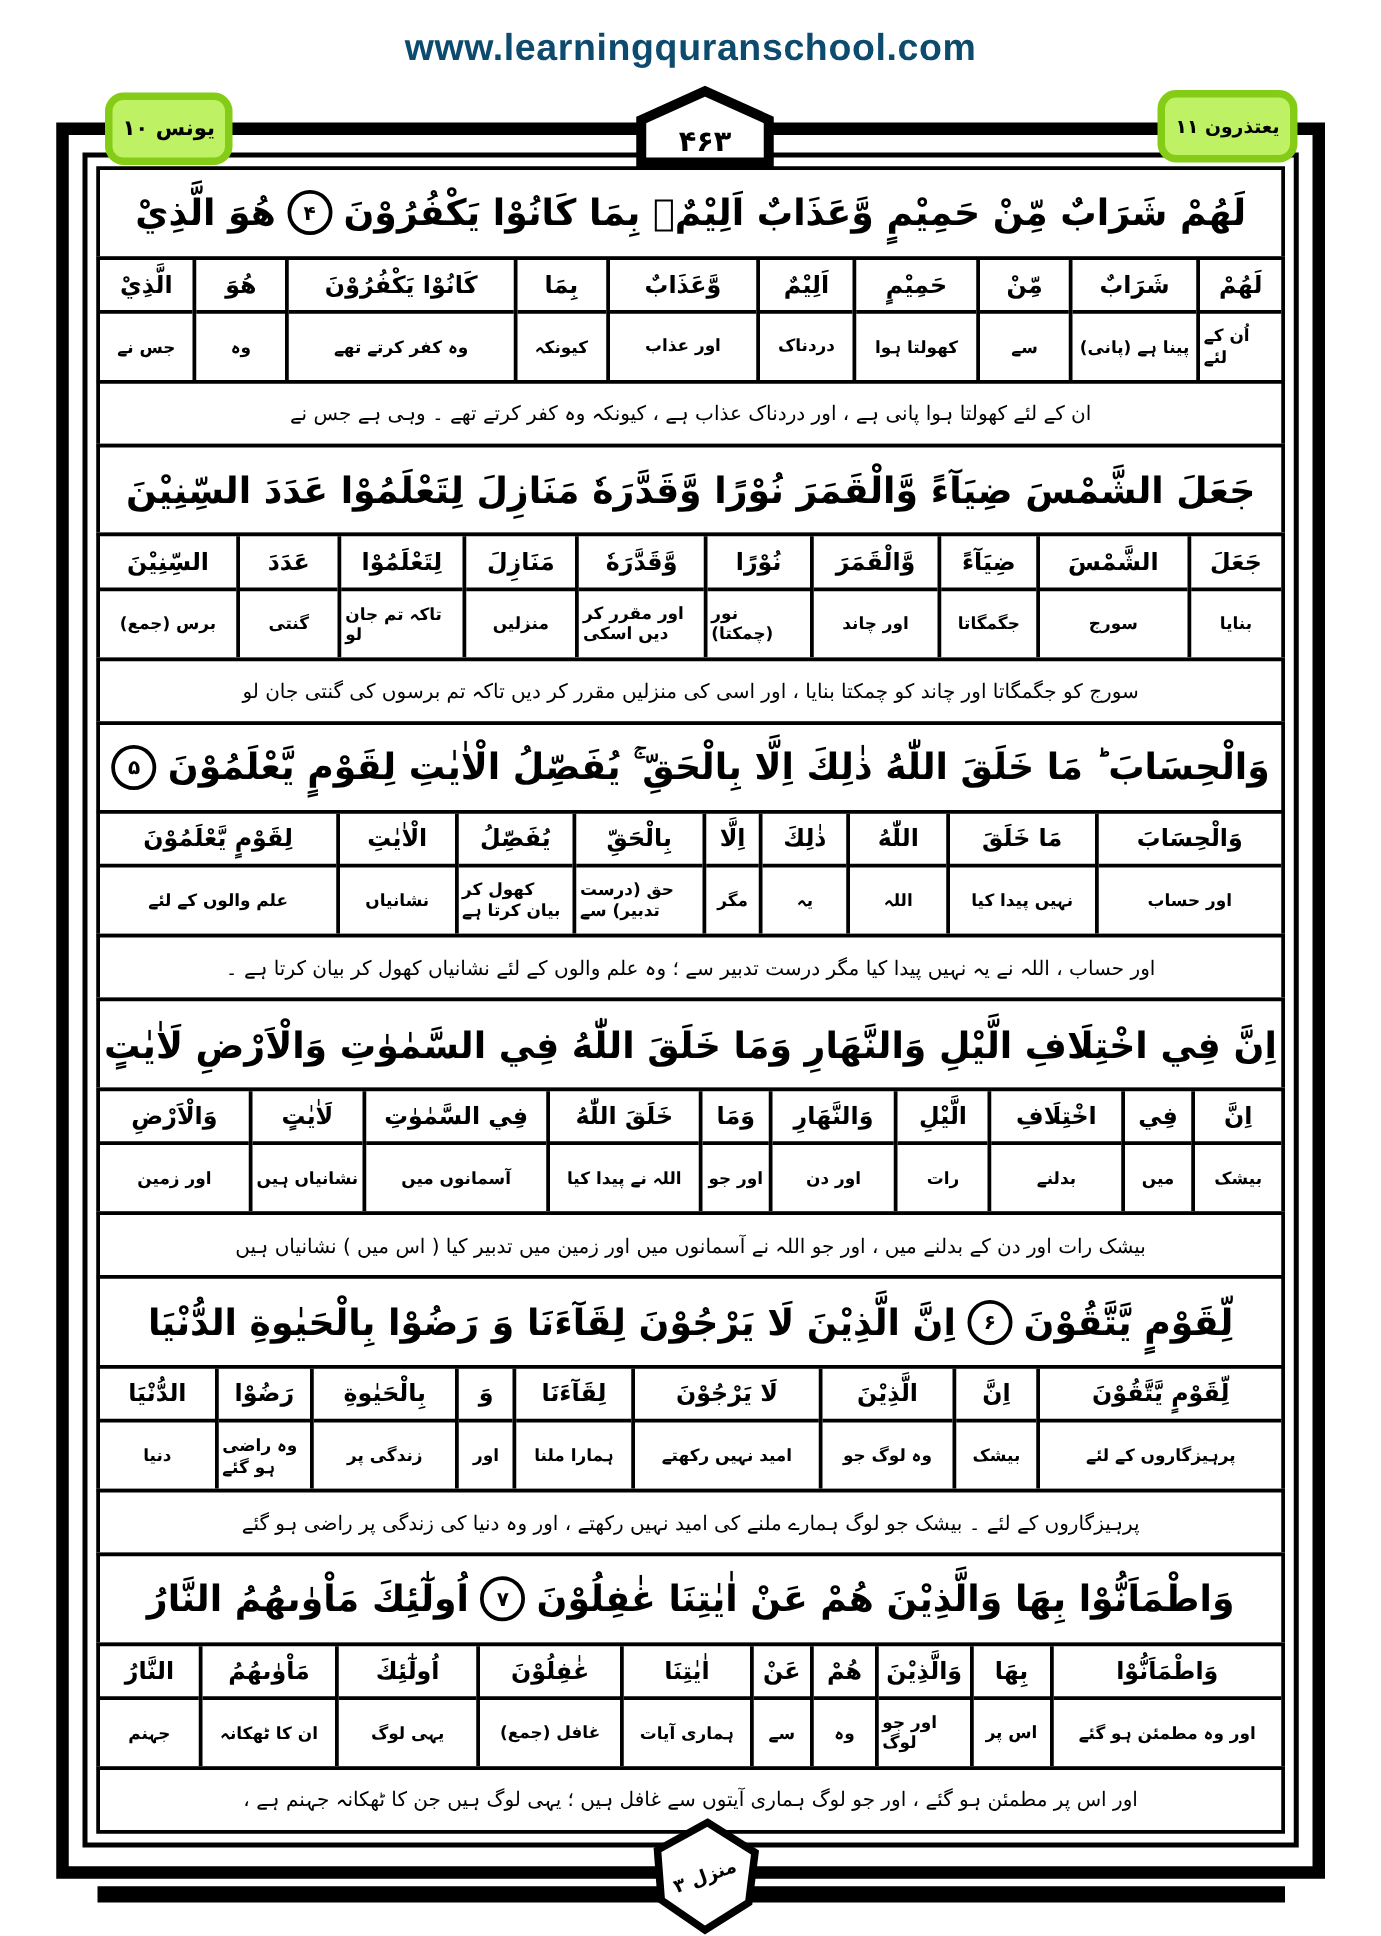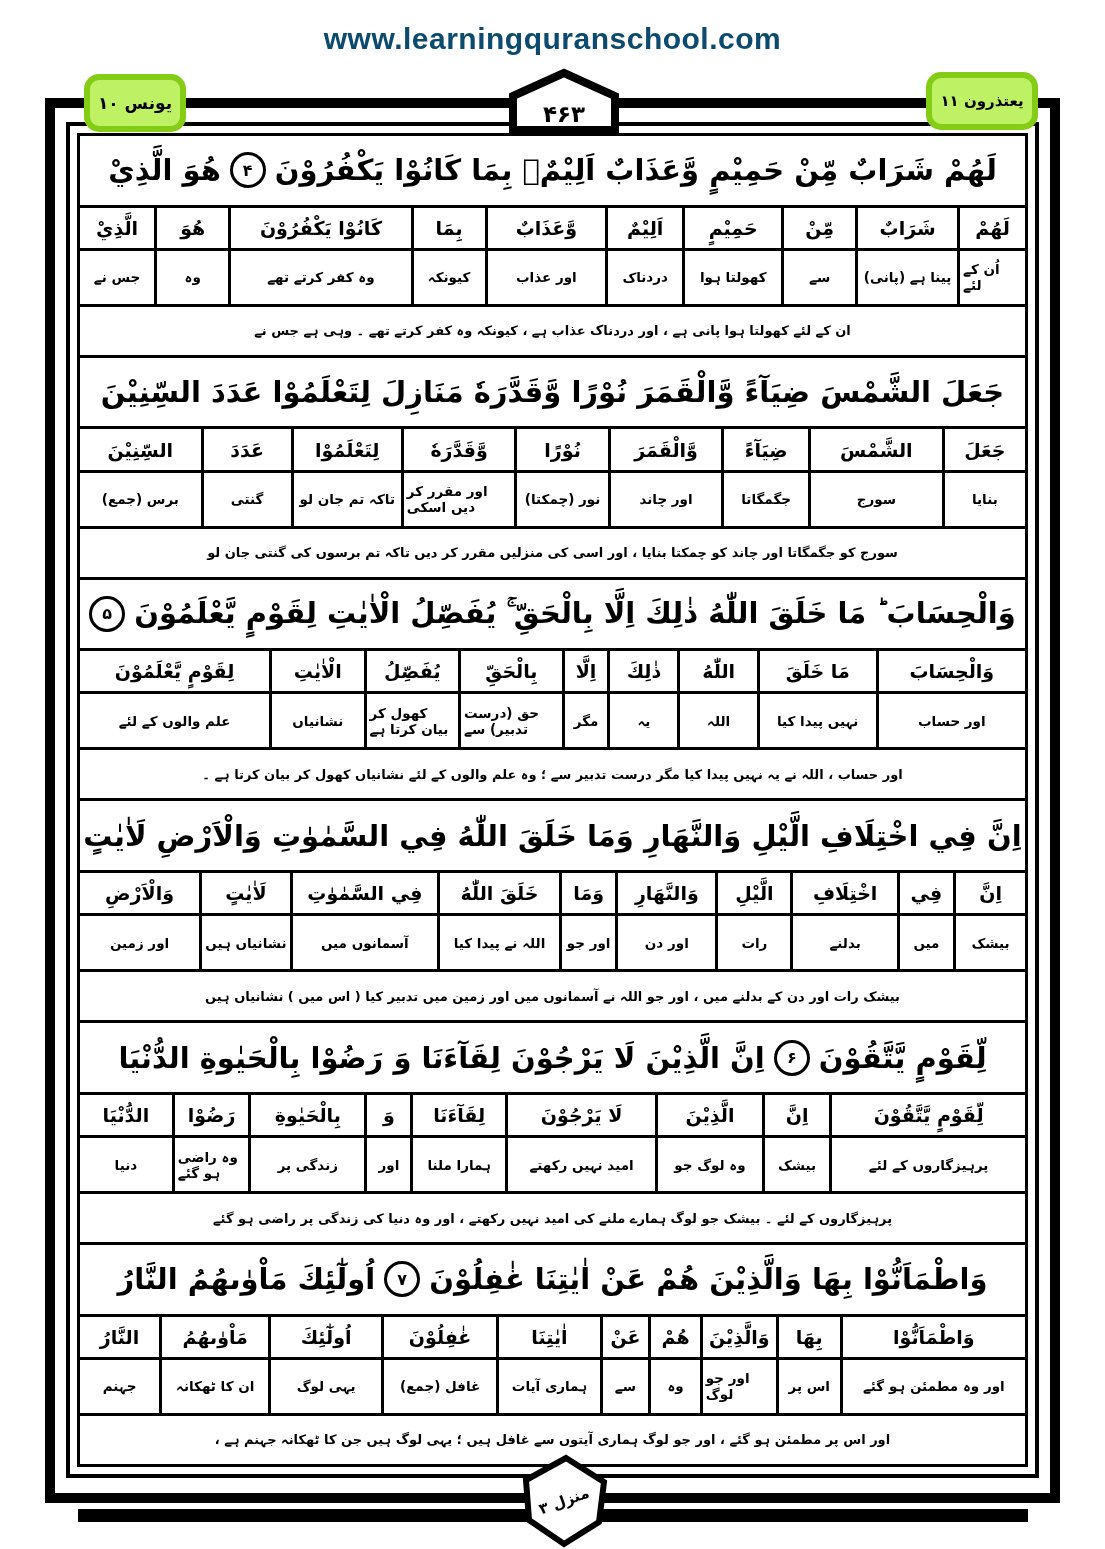--- a/index.html
+++ b/index.html
@@ -34,21 +34,21 @@
        align-items:center;justify-content:center;font-size:16px;flex:0 0 auto;}
   .ayah-num:empty{display:none;}
   .word-table{flex:2.1;display:flex;direction:rtl;}
   .cell{display:flex;flex-direction:column;min-width:0;}
   .cell:not(:last-child){border-left:3px solid #000;}
   .w-ar{flex:0.92;border-bottom:3px solid #000;display:flex;align-items:center;justify-content:center;
        font-weight:bold;font-size:19px;white-space:nowrap;overflow:hidden;padding:1px 3px;}
   .w-ur{flex:1.18;display:flex;align-items:center;justify-content:center;text-align:left;
        font-size:13.5px;font-weight:600;overflow:hidden;padding:2px 3px;}
   .trans-row{flex:1.05;display:flex;align-items:center;justify-content:center;direction:rtl;
-       font-size:13px;font-weight:700;white-space:nowrap;overflow:hidden;padding:0 12px;}
+       font-size:16px;font-weight:400;white-space:nowrap;overflow:hidden;padding:0 12px;}
 </style>
 </head>
 <body>
 
 <div class="page">
   <div class="url">www.learningquranschool.com</div>
 
   <div class="outer-frame"></div>
   <div class="bottom-shadow"></div>
 
@@ -149,20 +149,24 @@
               <div class="w-ur">اور چاند</div>
             </div>
           <div class="cell" style="flex:1.35">
               <div class="w-ar">نُوْرًا</div>
               <div class="w-ur">نور (چمکتا)</div>
             </div>
           <div class="cell" style="flex:1.65">
               <div class="w-ar">وَّقَدَّرَهٗ</div>
               <div class="w-ur">اور مقرر کر دیں اسکی</div>
             </div>
+          <div class="cell" style="flex:1.45">
+              <div class="w-ar">مَنَازِلَ</div>
+              <div class="w-ur">منزلیں</div>
+            </div>
           <div class="cell" style="flex:1.6">
               <div class="w-ar">لِتَعْلَمُوْا</div>
               <div class="w-ur">تاکہ تم جان لو</div>
             </div>
           <div class="cell" style="flex:1.3">
               <div class="w-ar">عَدَدَ</div>
               <div class="w-ur">گنتی</div>
             </div>
           <div class="cell" style="flex:1.8">
               <div class="w-ar">السِّنِيْنَ</div>

